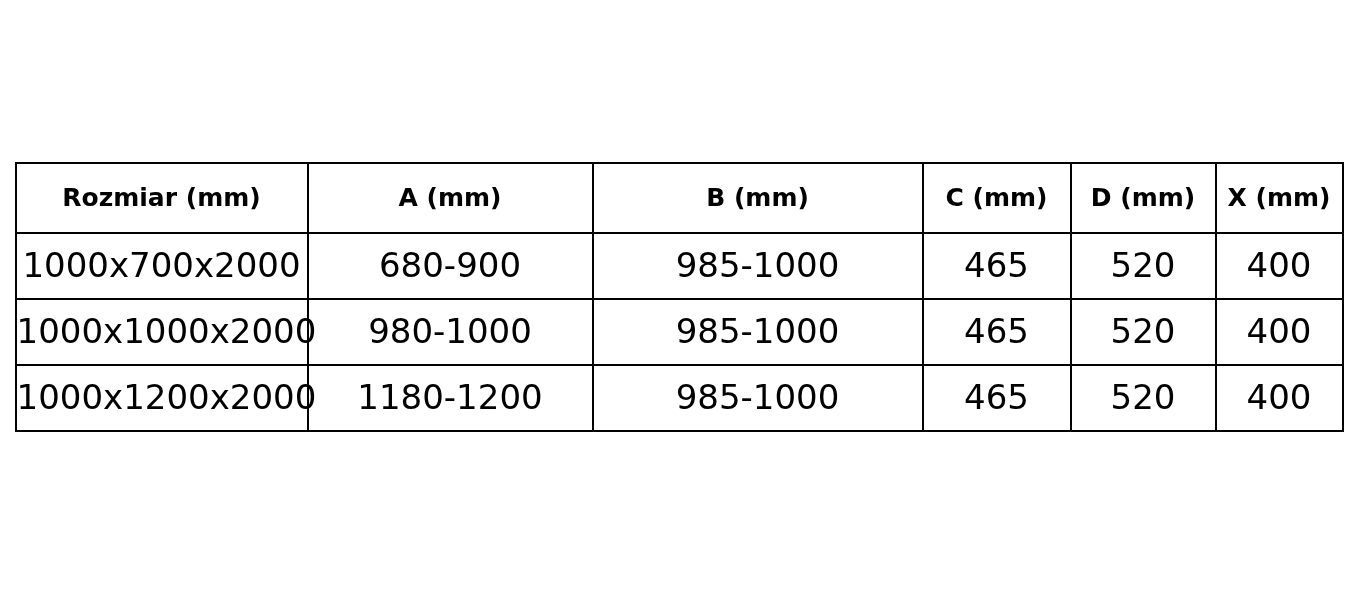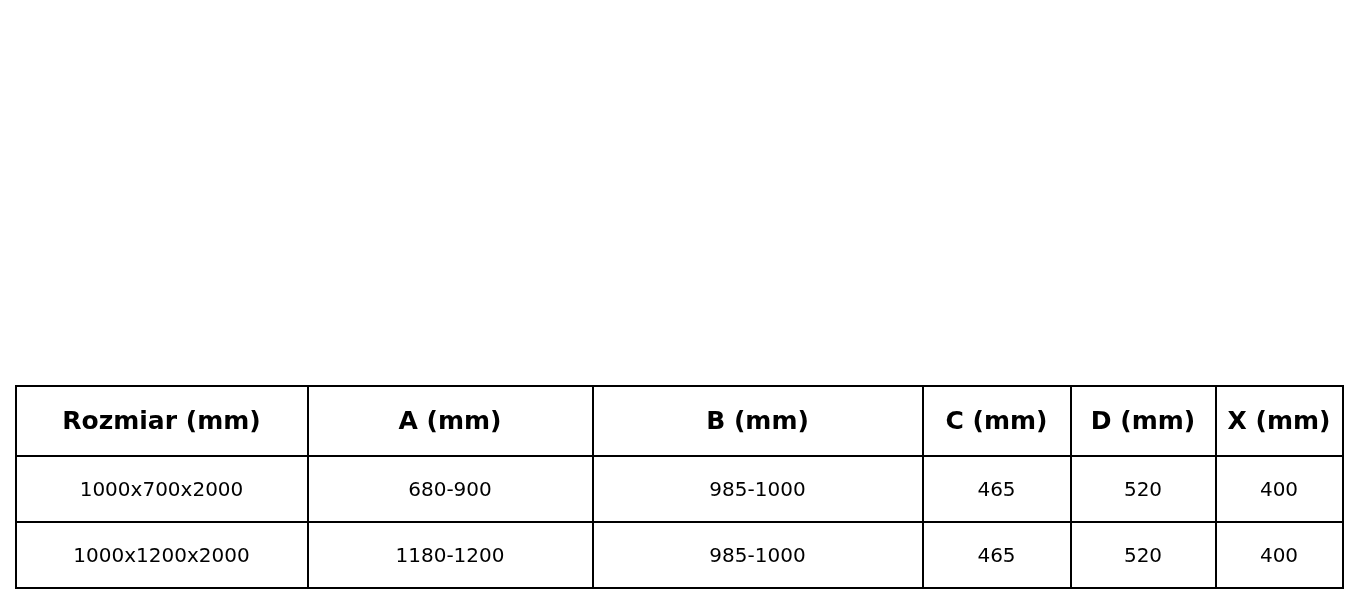--- a/index.html
+++ b/index.html
@@ -12,38 +12,38 @@
     height: 589px;
     font-family: "DejaVu Sans", sans-serif;
     color: #000000;
     overflow: hidden;
   }
   .sheet {
     width: 1357px;
     height: 589px;
     box-sizing: border-box;
     display: flex;
-    align-items: flex-end;
+    align-items: center;
     justify-content: center;
   }
   table.dim-table {
     border-collapse: collapse;
     table-layout: fixed;
     width: 1327px;
     margin-top: 5px;
     margin-left: 1px;
   }
   table.dim-table th,
   table.dim-table td {
     border: 2px solid #000000;
     text-align: center;
     vertical-align: middle;
     padding: 0;
     height: 64px;
-    font-size: 20px;
+    font-size: 34px;
     line-height: 1.1;
     white-space: nowrap;
   }
   table.dim-table th {
     font-weight: bold;
     height: 68px;
     font-size: 25px;
   }
   table.dim-table td {
     font-weight: normal;
@@ -82,20 +82,28 @@
     <tbody>
       <tr>
         <td>1000x700x2000</td>
         <td>680-900</td>
         <td>985-1000</td>
         <td>465</td>
         <td>520</td>
         <td>400</td>
       </tr>
       <tr>
+        <td>1000x1000x2000</td>
+        <td>980-1000</td>
+        <td>985-1000</td>
+        <td>465</td>
+        <td>520</td>
+        <td>400</td>
+      </tr>
+      <tr>
         <td>1000x1200x2000</td>
         <td>1180-1200</td>
         <td>985-1000</td>
         <td>465</td>
         <td>520</td>
         <td>400</td>
       </tr>
     </tbody>
   </table>
 </div>

